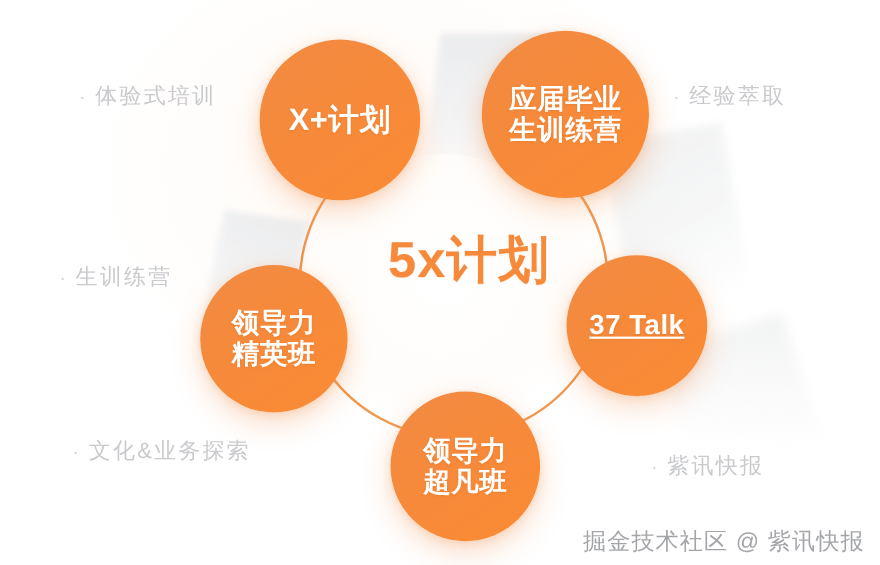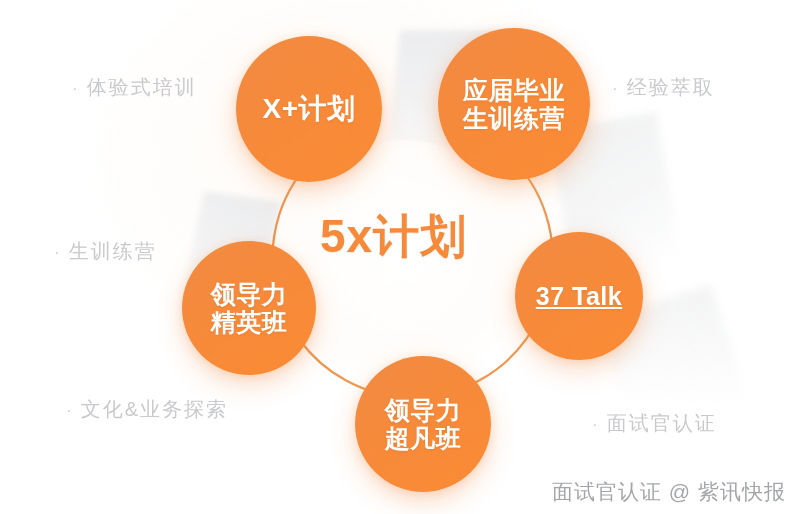--- a/index.html
+++ b/index.html
@@ -77,21 +77,21 @@
 
   #node-xplan      {left:236px;top:36px;  width:146px;height:146px;font-size:28px;}
   #node-graduate   {left:438px;top:28px;  width:152px;height:152px;font-size:25px;}
   #node-leader-elite{left:182px;top:241px;width:134px;height:134px;font-size:25px;}
   #node-37talk     {left:515px;top:232px; width:128px;height:128px;font-size:25px;text-decoration:underline;}
   #node-leader-super{left:355px;top:356px;width:136px;height:136px;font-size:25px;}
 
   
   #center-title{
     position:absolute;left:320px;top:206px;width:180px;
-    text-align:left;
+    text-align:right;
     font-size:46px;font-weight:bold;
     color:#f6893a;
     letter-spacing:1px;
     text-shadow:0 1px 1px rgba(246,137,58,.16);
   }
 
   
   .outer-label{
     position:absolute;
     color:#c9cacd;
@@ -172,18 +172,18 @@
 
   <div class="outer-label" id="label-mentor">
     <span class="dot">·</span><span>生训练营</span>
   </div>
 
   <div class="outer-label" id="label-culture">
     <span class="dot">·</span><span>文化&amp;业务探索</span>
   </div>
 
   <div class="outer-label" id="label-interviewer">
-    <span class="dot">·</span><span>面试官认证</span>
+    <span class="dot">·</span><span>紫讯快报</span>
   </div>
 
-  <div id="watermark">面试官认证 @ 紫讯快报</div>
+  <div id="watermark">掘金技术社区 @ 紫讯快报</div>
 
 </div>
 
 </body></html>

